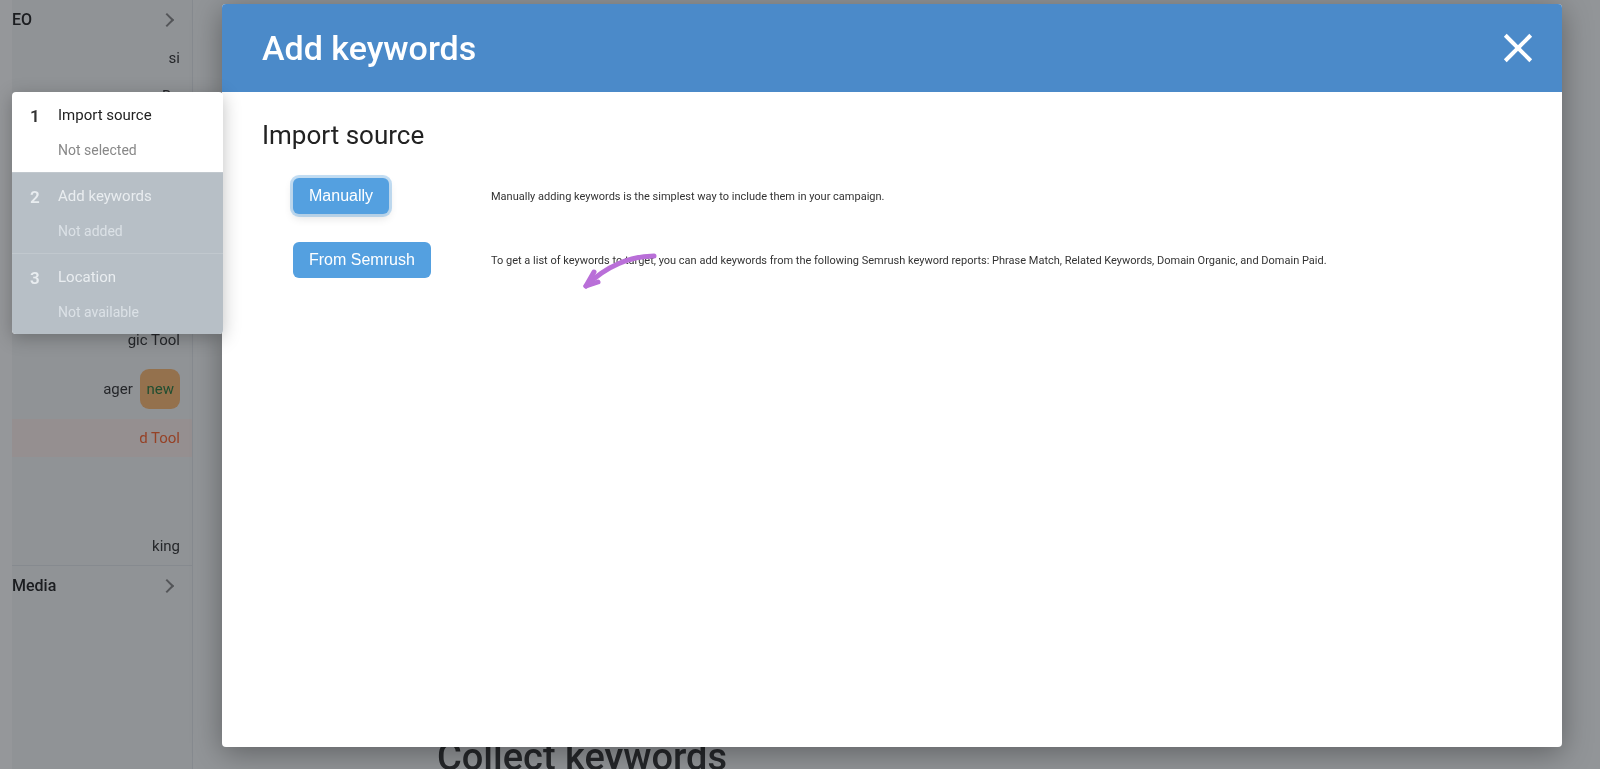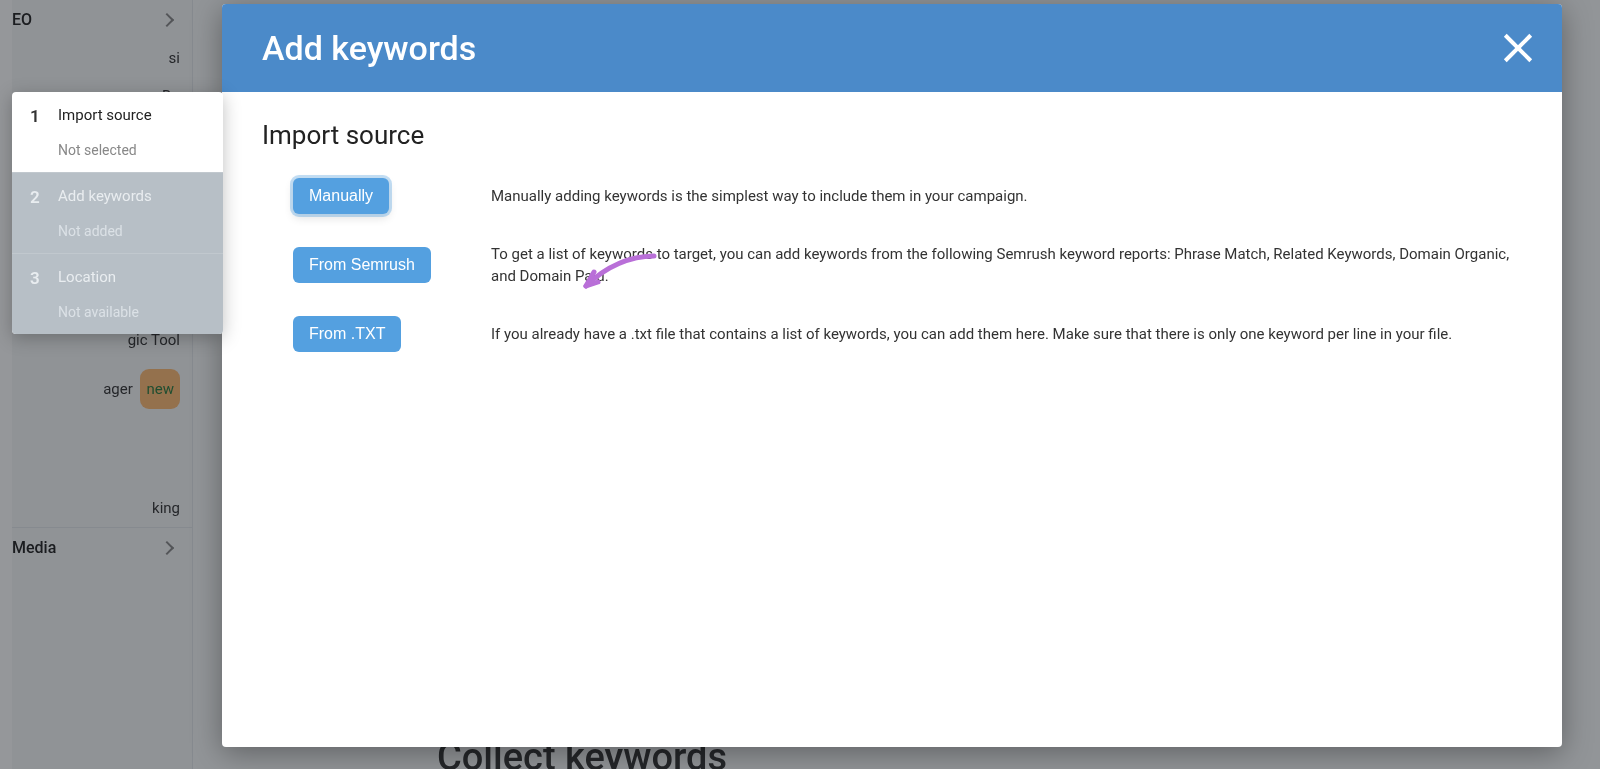--- a/index.html
+++ b/index.html
@@ -49,21 +49,21 @@
   .option-row { display: flex; align-items: center; margin-bottom: 28px; padding-left: 31px; }
   .option-btn {
     background: #54a0e0; color: #fff; border: none; border-radius: 6px;
     padding: 9px 16px; font-size: 16px; font-weight: 400; cursor: pointer;
     white-space: nowrap; min-width: 80px; text-align: center;
   }
   .option-btn.selected {
     box-shadow: 0 0 0 3px rgba(84,160,224,0.35), 0 4px 10px rgba(0,0,0,0.12);
   }
   .option-desc {
-    margin-left: 0; font-size: 15px; color: #333; line-height: 1.45;
+    margin-left: 0; font-size: 11px; color: #333; line-height: 1.45;
     flex: 1; padding-top: 2px; padding-left: 0;
   }
   .btn-col { width: 198px; flex-shrink: 0; }
 
   
   .arrow-svg { position: absolute; left: 354px; top: 160px; width: 84px; height: 46px; pointer-events: none; }
 
   
   .steps-panel {
     position: absolute; left: 12px; top: 92px; width: 211px;
@@ -96,20 +96,21 @@
     <div class="sidebar-item">Research</div>
     <div class="sidebar-item">rtising</div>
     <div class="sidebar-item">n</div>
     <div class="sidebar-group-label">EARCH</div>
     <div class="sidebar-item"></div>
     <div class="sidebar-item">gic Tool</div>
     <div class="sidebar-item">
       <span>ager</span>
       <span class="badge-new">new</span>
     </div>
+    <div class="sidebar-item active">d Tool</div>
     <div style="height:70px"></div>
     <div class="sidebar-item">king</div>
     <div class="sidebar-heading" style="border-top:1px solid #e4e7eb;">
       <span>Media</span>
       <span class="chev"></span>
     </div>
   </nav>
   <div class="main-bg">
     <div class="collect-title">Collect keywords</div>
   </div>
@@ -156,26 +157,20 @@
       <div class="option-desc">Manually adding keywords is the simplest way to include them in your campaign.</div>
     </div>
 
     <div class="option-row">
       <div class="btn-col">
         <button class="option-btn">From Semrush</button>
       </div>
       <div class="option-desc">To get a list of keywords to target, you can add keywords from the following Semrush keyword reports: Phrase Match, Related Keywords, Domain Organic, and Domain Paid.</div>
     </div>
 
-    <div class="option-row">
-      <div class="btn-col">
-        <button class="option-btn">From .TXT</button>
-      </div>
-      <div class="option-desc">If you already have a .txt file that contains a list of keywords, you can add them here. Make sure that there is only one keyword per line in your file.</div>
-    </div>
 
 
 
     <svg class="arrow-svg" viewBox="0 0 84 46">
       <path d="M78 4 C 55 4, 30 14, 10 34" stroke="#b96fd8" stroke-width="5" fill="none" stroke-linecap="round"></path>
       <path d="M10 34 L22 30 M10 34 L18 20" stroke="#b96fd8" stroke-width="5" fill="none" stroke-linecap="round"></path>
     </svg>
   </div>
 </div>
 

